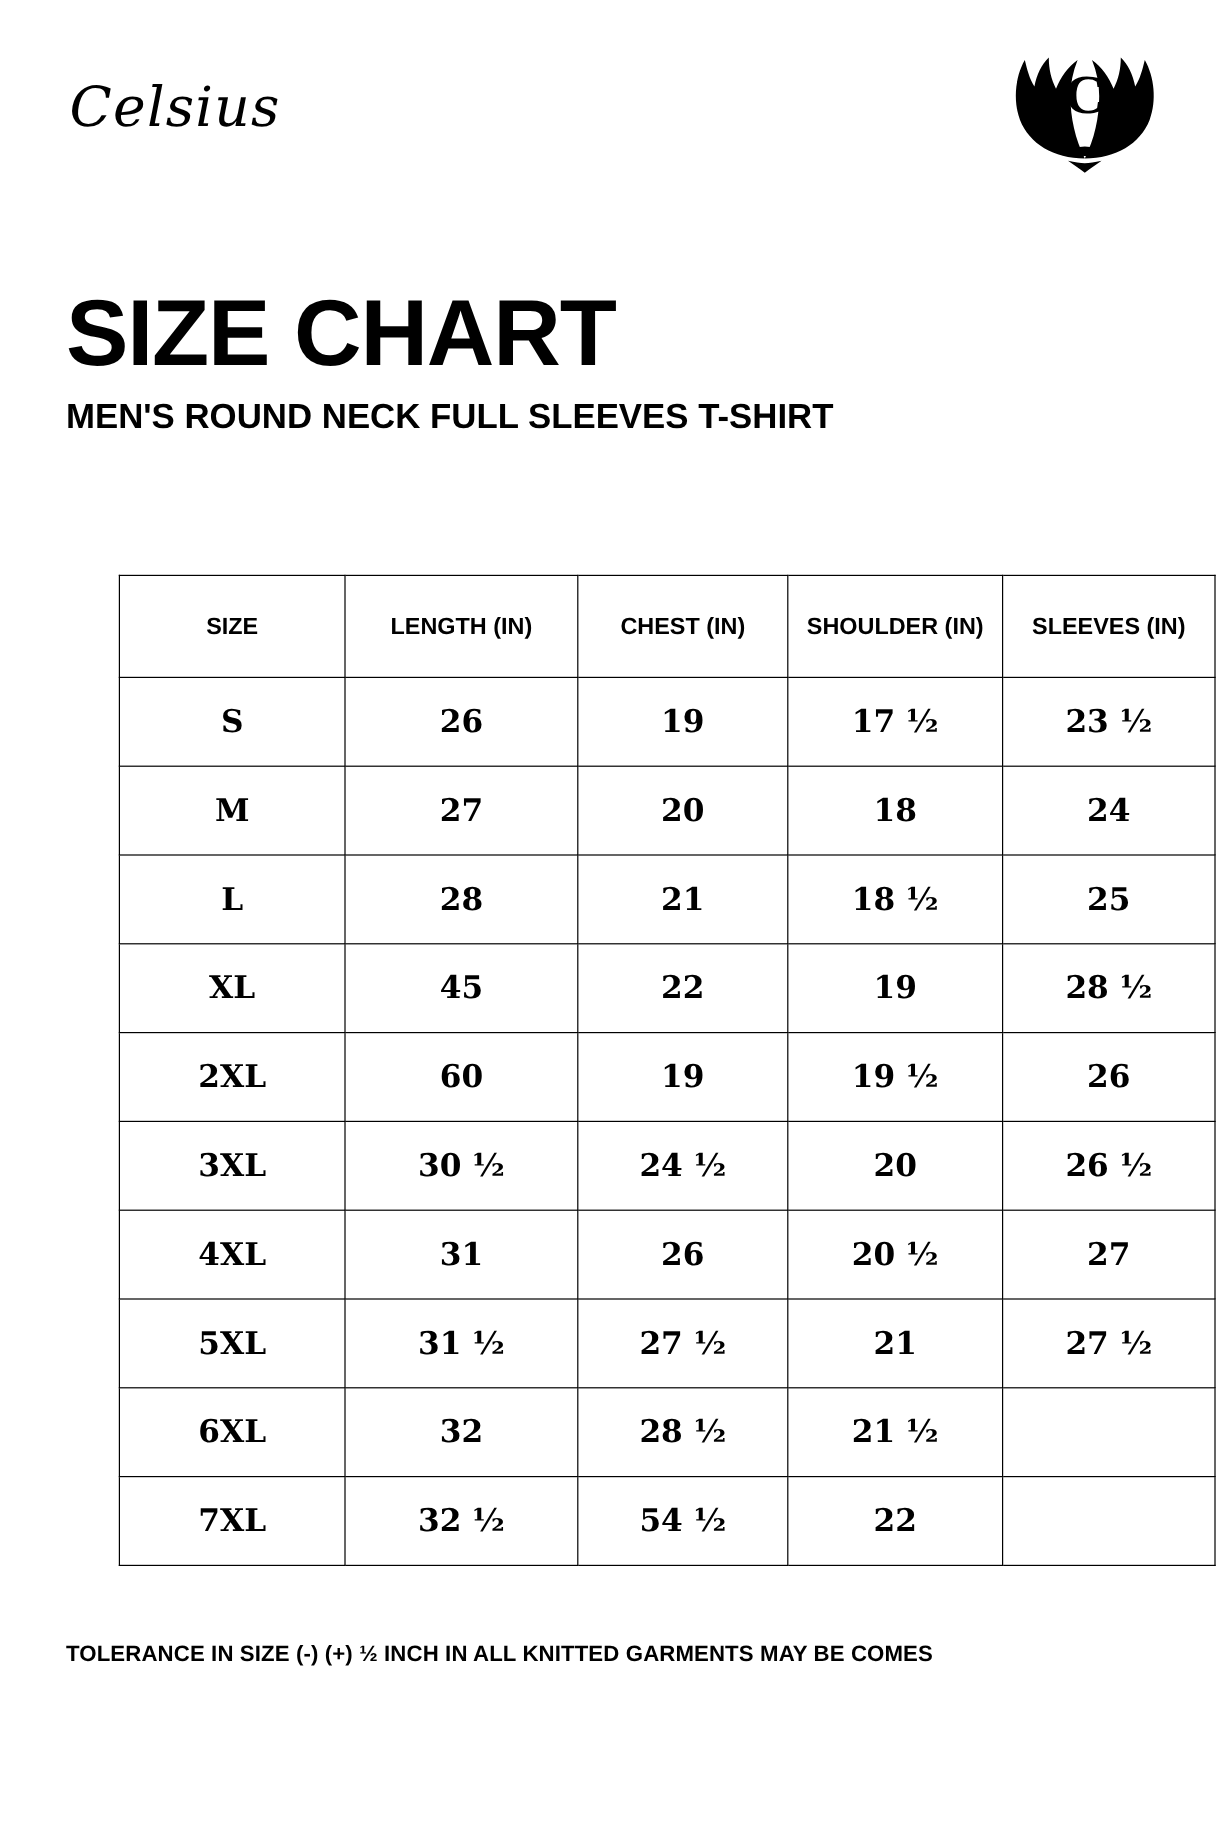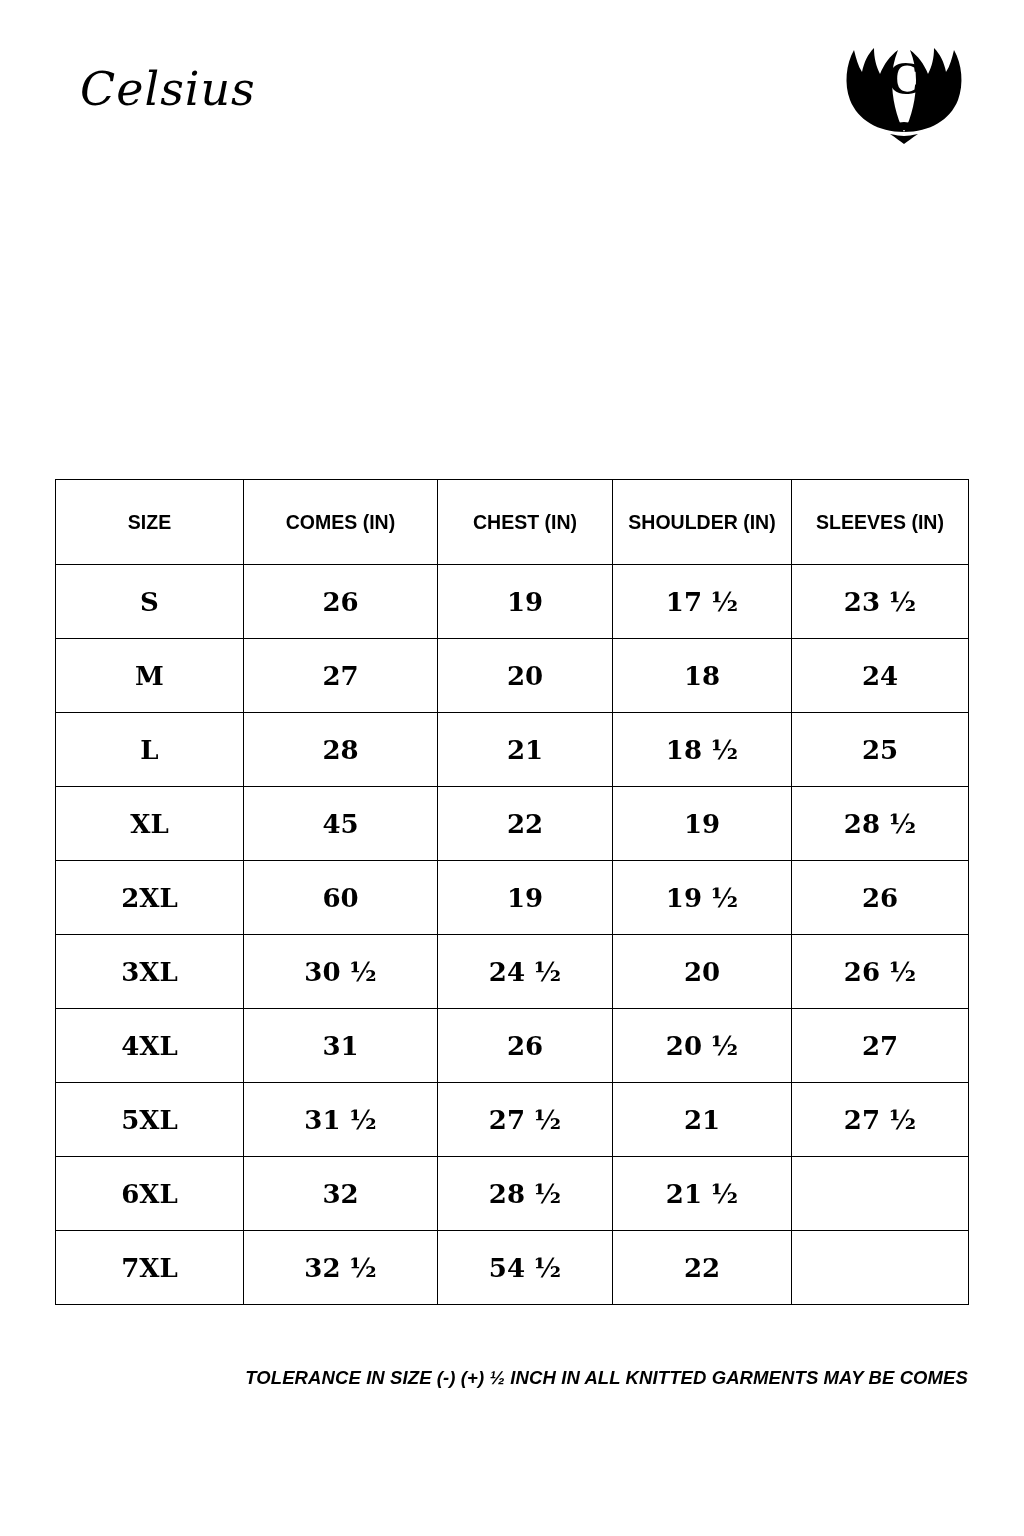--- a/index.html
+++ b/index.html
@@ -33,21 +33,20 @@
   .brand-wordmark {
     position: absolute;
     left: 58px;
     top: 62px;
     font-family: "DejaVu Serif", serif;
     font-style: italic;
     font-size: 46px;
     letter-spacing: 1px;
     color: #000;
     white-space: nowrap;
-    margin-left: 22px;
   }
   .brand-logo {
     position: absolute;
     right: 50px;
     top: 28px;
     width: 140px;
     height: 120px;
   }
 
   
@@ -77,20 +76,21 @@
   .table-wrap {
     position: absolute;
     left: 55px;
     top: 479px;
     width: 913px;
   }
   table.size-table {
     border-collapse: collapse;
     width: 913px;
     table-layout: fixed;
+    margin-left: 44px;
   }
   table.size-table th,
   table.size-table td {
     border: 1.5px solid #000;
     text-align: center;
     vertical-align: middle;
     padding: 0;
   }
   table.size-table th {
     height: 84px;
@@ -110,26 +110,25 @@
   col.c-chest   { width: 175px; }
   col.c-shoulder{ width: 179px; }
   col.c-sleeves { width: 177px; }
 
   
   .tolerance {
     position: absolute;
     left: 55px;
     top: 1367px;
     width: 913px;
-    text-align: right;
+    text-align: left;
     font-family: "Liberation Sans", sans-serif;
     font-weight: bold;
     font-size: 18.5px;
     letter-spacing: 0.1px;
-    font-style: italic;
   }
 </style>
 </head>
 <body>
 
 <div class="page">
 
   <div class="header">
     <div class="brand-wordmark">Celsius</div>
 
@@ -141,34 +140,38 @@
         <path d="M70 104 C96 104 116 92 124 72 C130 56 128 36 120 22 C118 30 116 38 112 44 C110 34 106 26 100 20 C100 30 98 38 94 46 C90 36 84 28 76 22 C80 32 82 42 82 52 C82 70 78 88 70 104 Z" fill="#000"></path>
 
         <path d="M52 100 C58 96 64 94 70 94 C76 94 82 96 88 100 C82 101 76 102 70 102 C64 102 58 101 52 100 Z" fill="#000"></path>
         <path d="M56 106 C62 110 66 113 70 116 C74 113 78 110 84 106 C78 107 74 108 70 108 C66 108 62 107 56 106 Z" fill="#000"></path>
 
         <text x="70" y="66" font-family="Liberation Serif, serif" font-weight="bold" font-size="46" text-anchor="middle" fill="#000">C</text>
       </svg>
     </div>
   </div>
 
+  <div class="title-block">
+    <h1 class="main-title">SIZE CHART</h1>
+    <h2 class="sub-title">MEN'S ROUND NECK FULL SLEEVES T-SHIRT</h2>
+  </div>
 
   <div class="table-wrap">
     <table class="size-table">
       <colgroup>
         <col class="c-size">
           <col class="c-length">
           <col class="c-chest">
           <col class="c-shoulder">
           <col class="c-sleeves">
       </colgroup>
       <thead>
         <tr>
           <th>SIZE</th>
-          <th>COMES (IN)</th>
+          <th>LENGTH (IN)</th>
           <th>CHEST (IN)</th>
           <th>SHOULDER (IN)</th>
           <th>SLEEVES (IN)</th>
         </tr>
       </thead>
       <tbody>
         <tr>
           <td>S</td>
           <td>26</td>
           <td>19</td>

